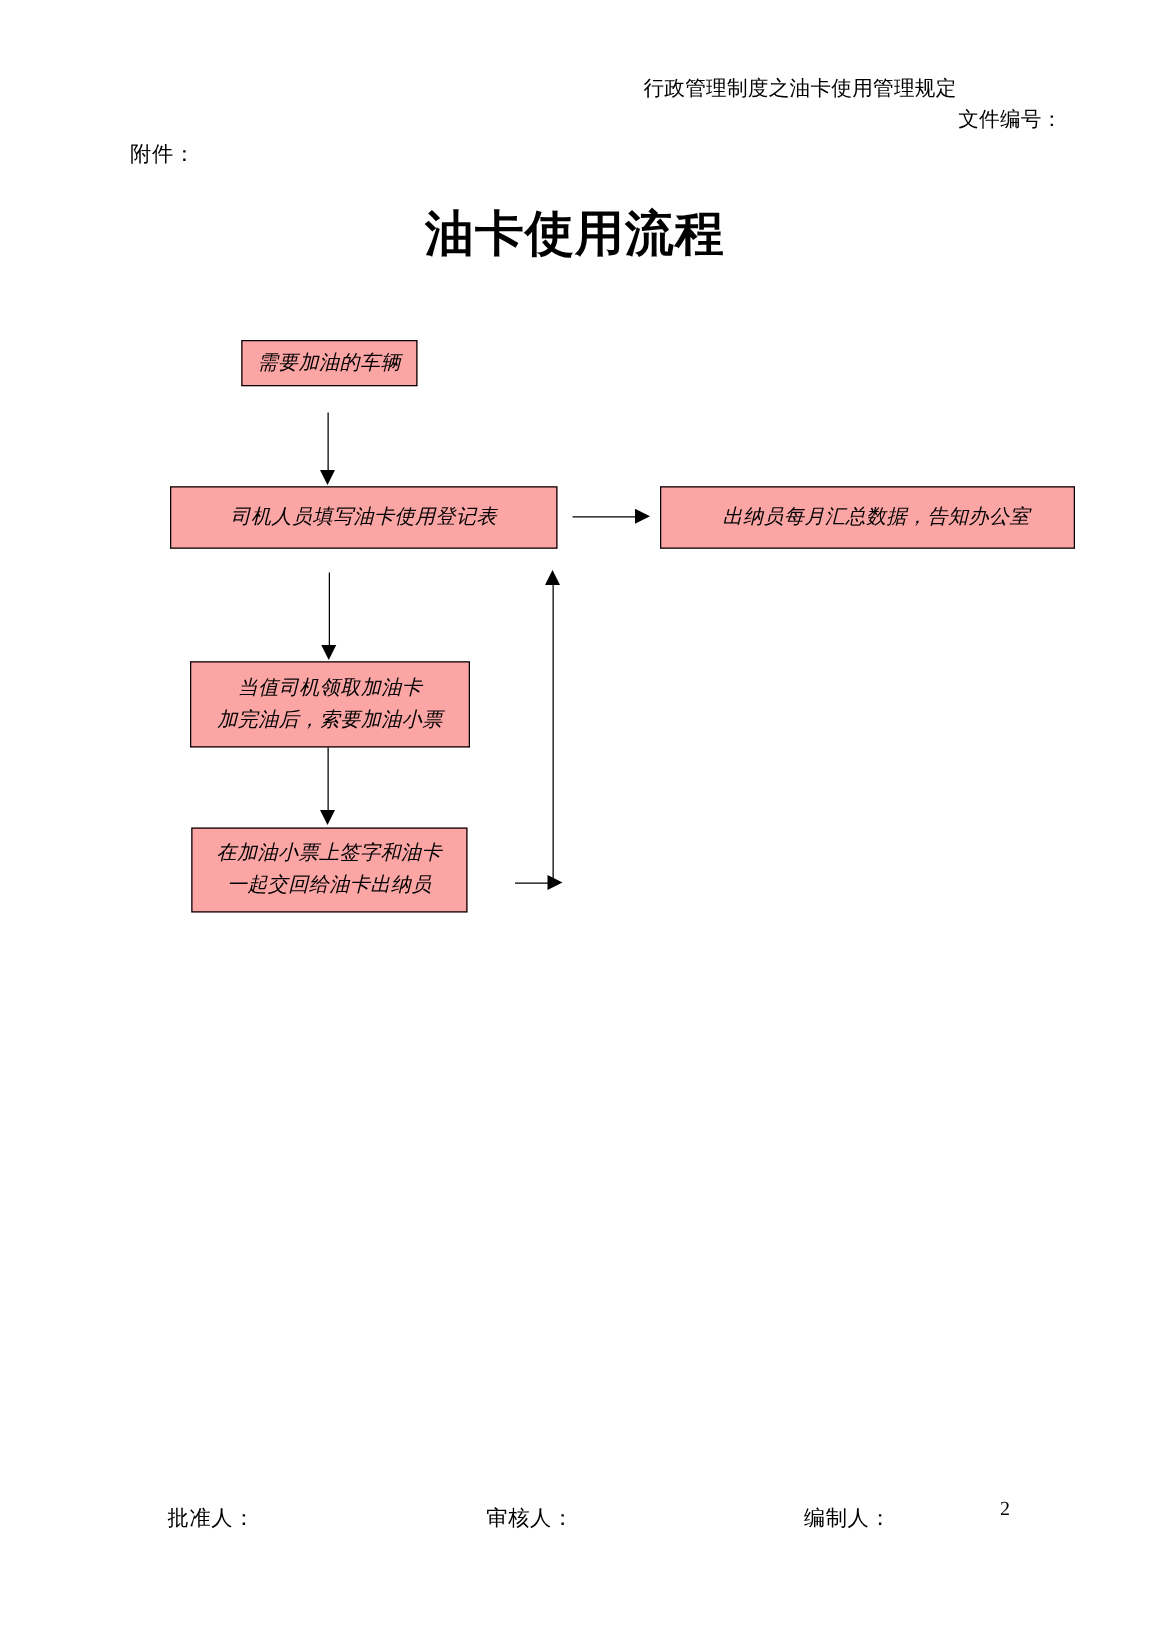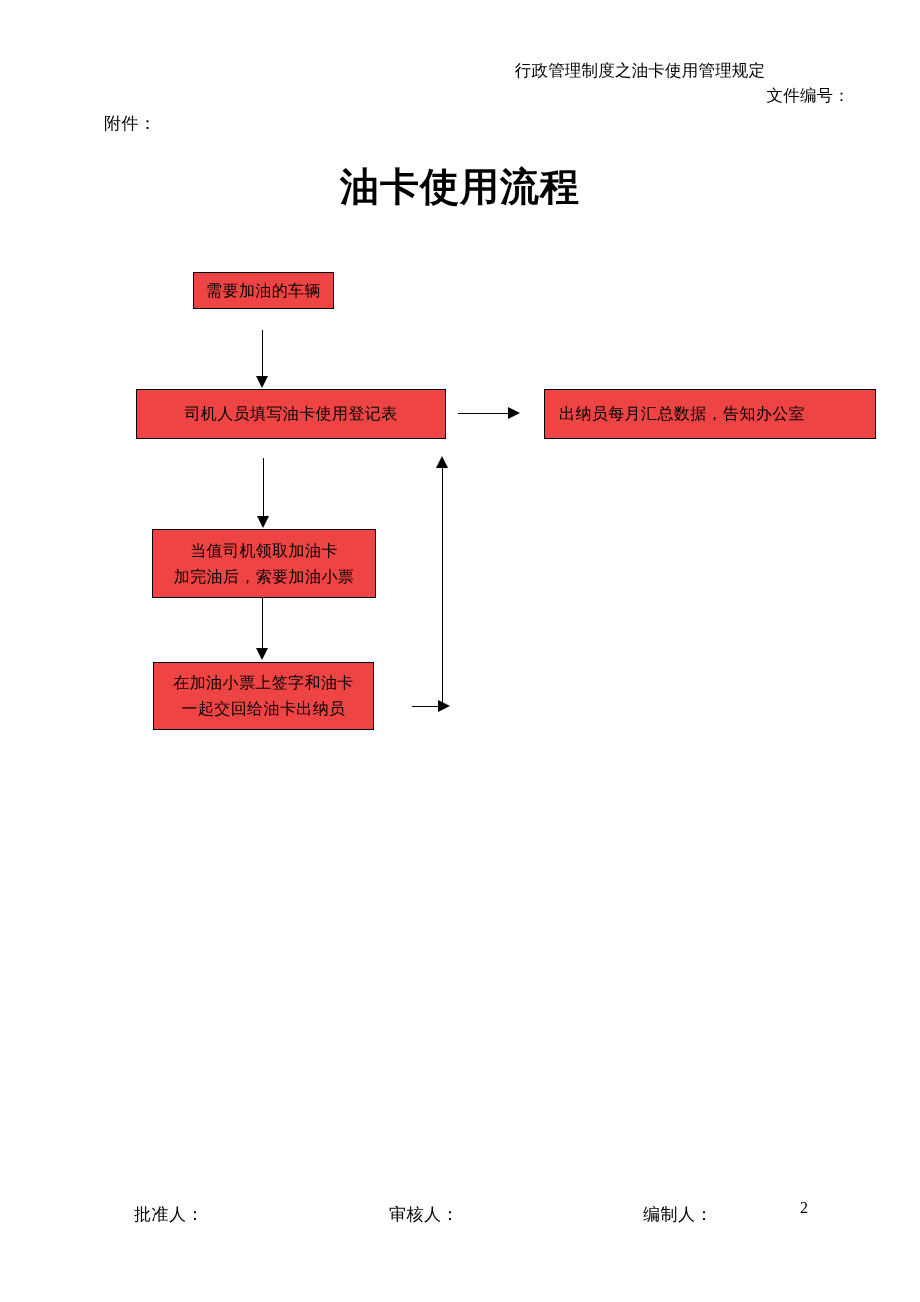--- a/index.html
+++ b/index.html
@@ -61,36 +61,36 @@
   .flow {
     position: absolute;
     left: 0;
     top: 0;
     width: 920px;
     height: 1302px;
   }
   .node {
     position: absolute;
     border: 1.4px solid #000000;
-    background: #ef4444;
+    background: #fca5a5;
     box-sizing: border-box;
     display: flex;
     align-items: center;
     justify-content: center;
     font-size: 16px;
     line-height: 26px;
     letter-spacing: 0.4px;
     text-align: center;
     white-space: pre-line;
+    font-style: italic;
   }
   .node.align-left {
-    justify-content: flex-start;
+    justify-content: center;
     padding-left: 14px;
     text-align: left;
-    margin-left: 16px;
   }
 
   #node-start   { left: 193px; top: 272px; width: 141px; height: 37px; }
   #node-fill    { left: 136px; top: 389px; width: 310px; height: 50px; }
   #node-summary { left: 528px; top: 389px; width: 332px; height: 50px; }
   #node-take    { left: 152px; top: 529px; width: 224px; height: 69px; }
   #node-return  { left: 153px; top: 662px; width: 221px; height: 68px; }
 
   
   .conn { position: absolute; }

